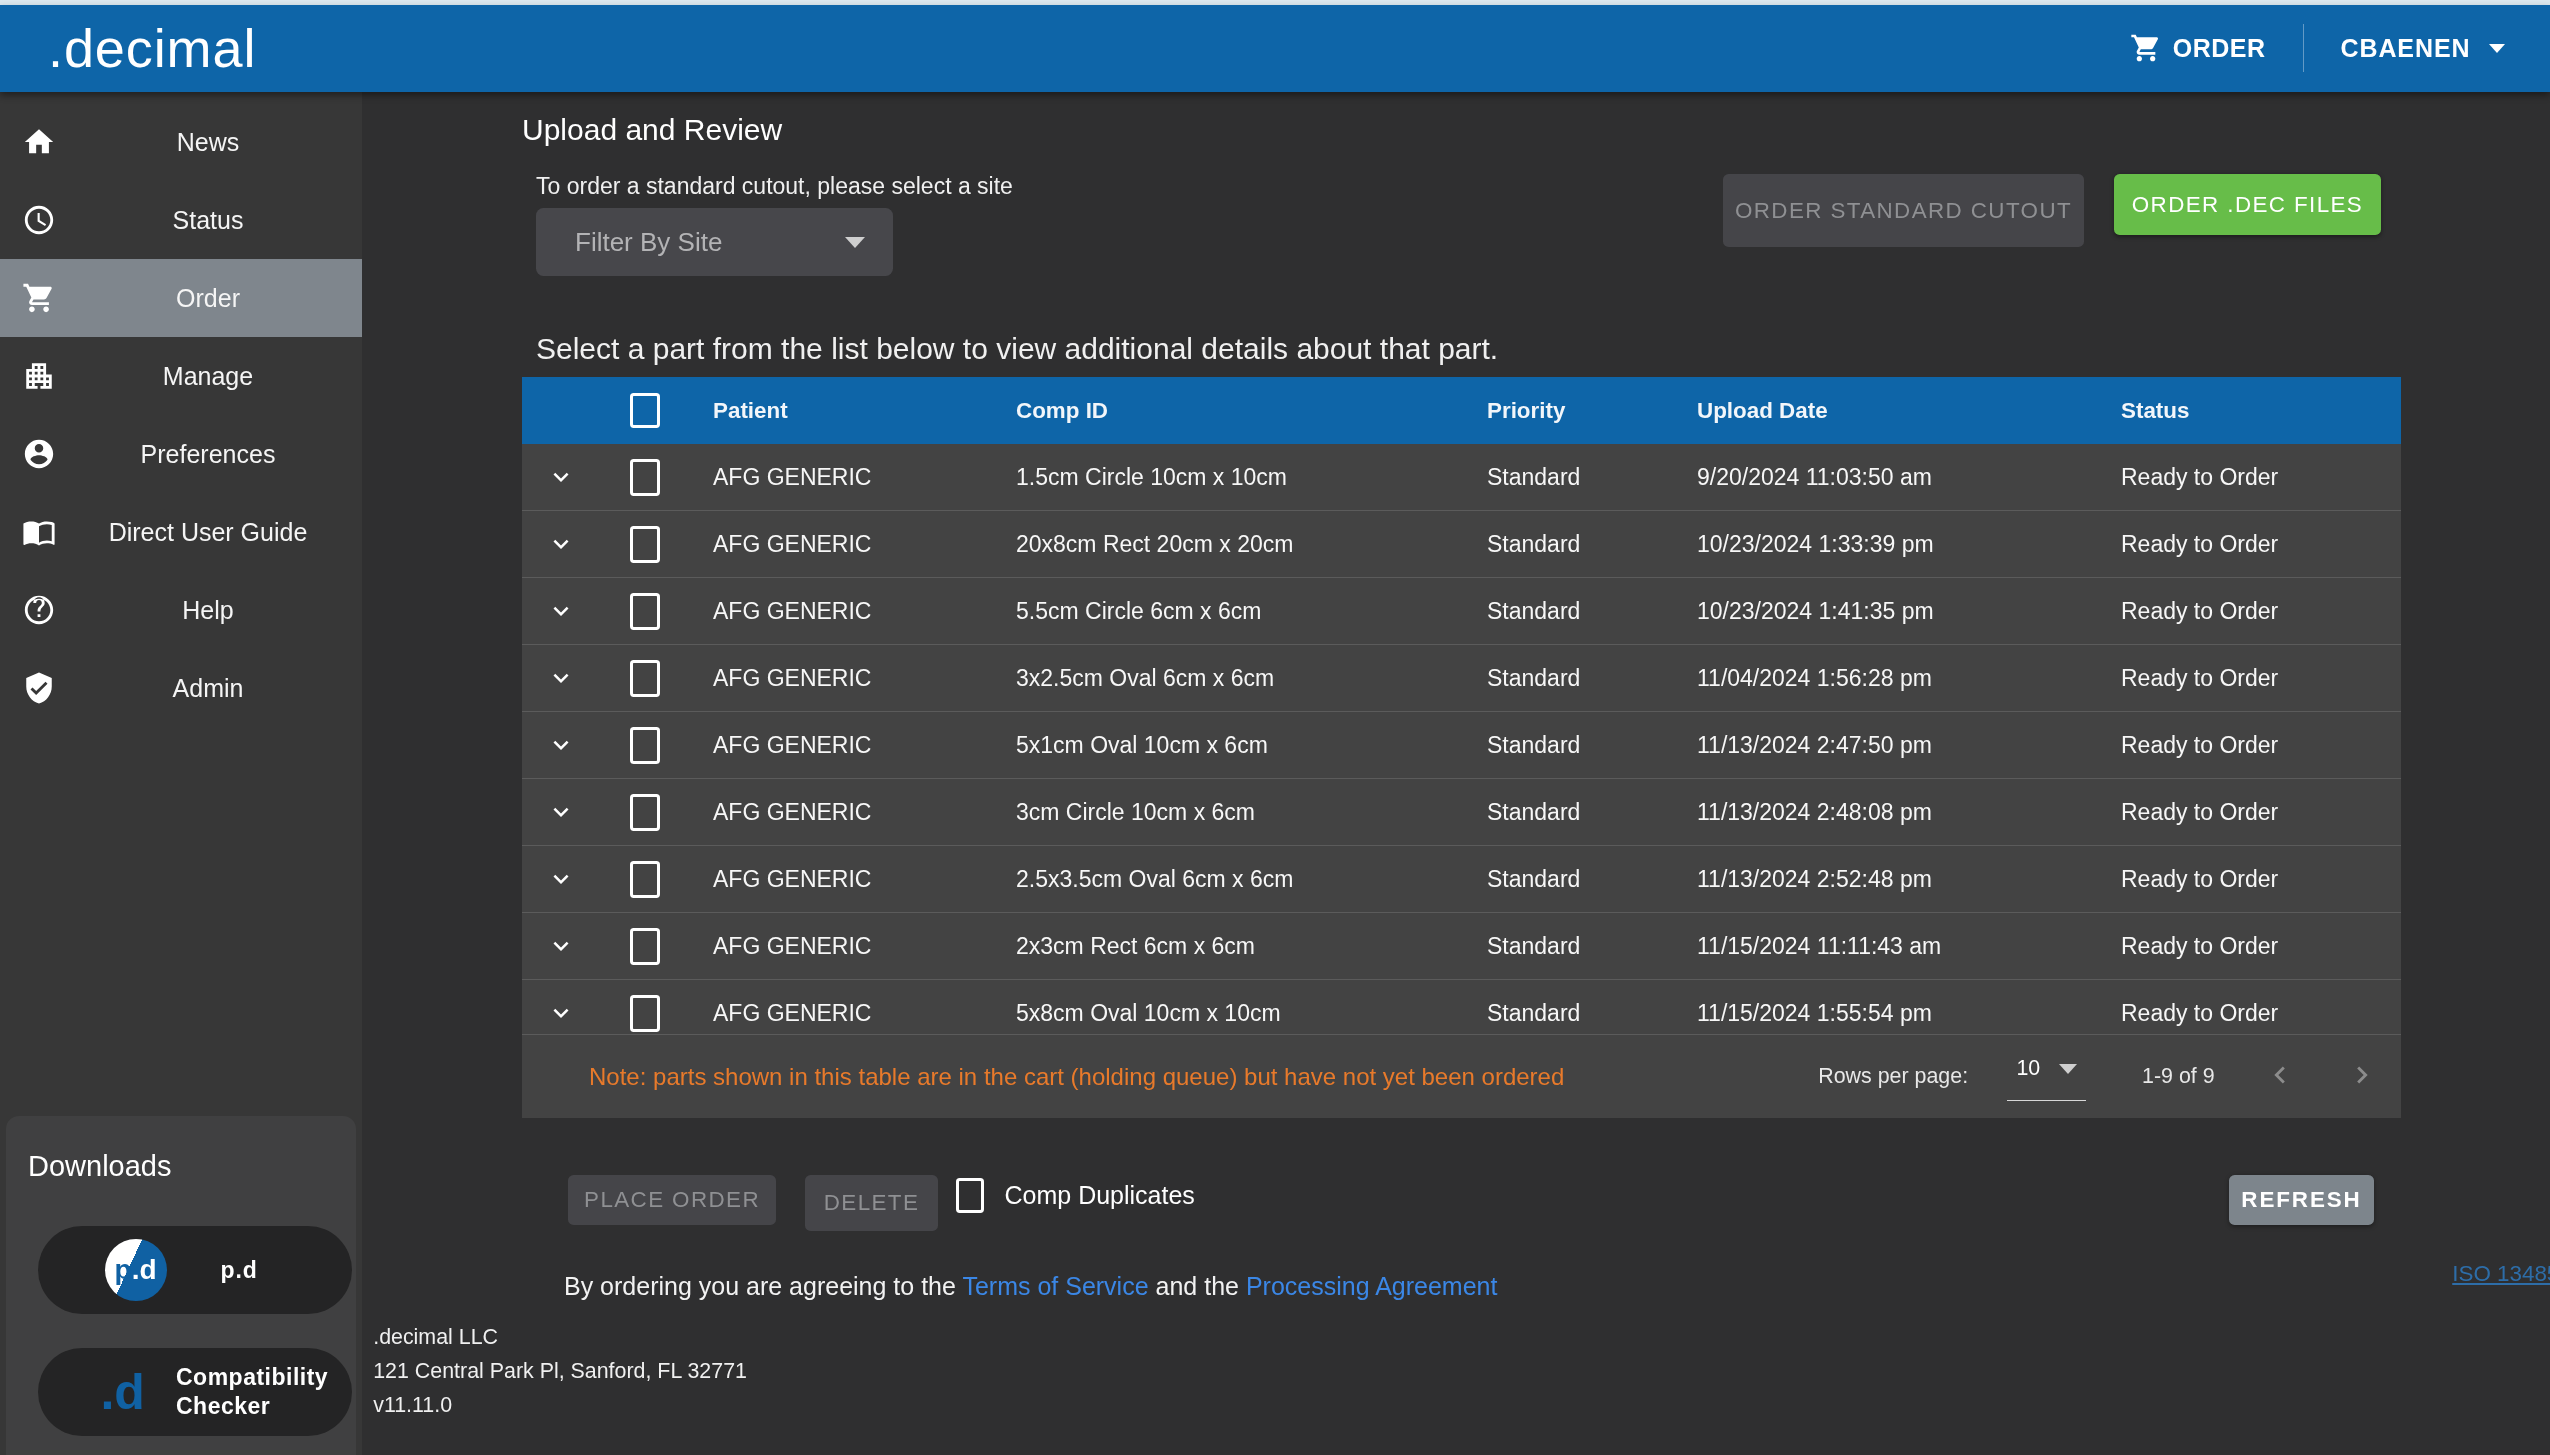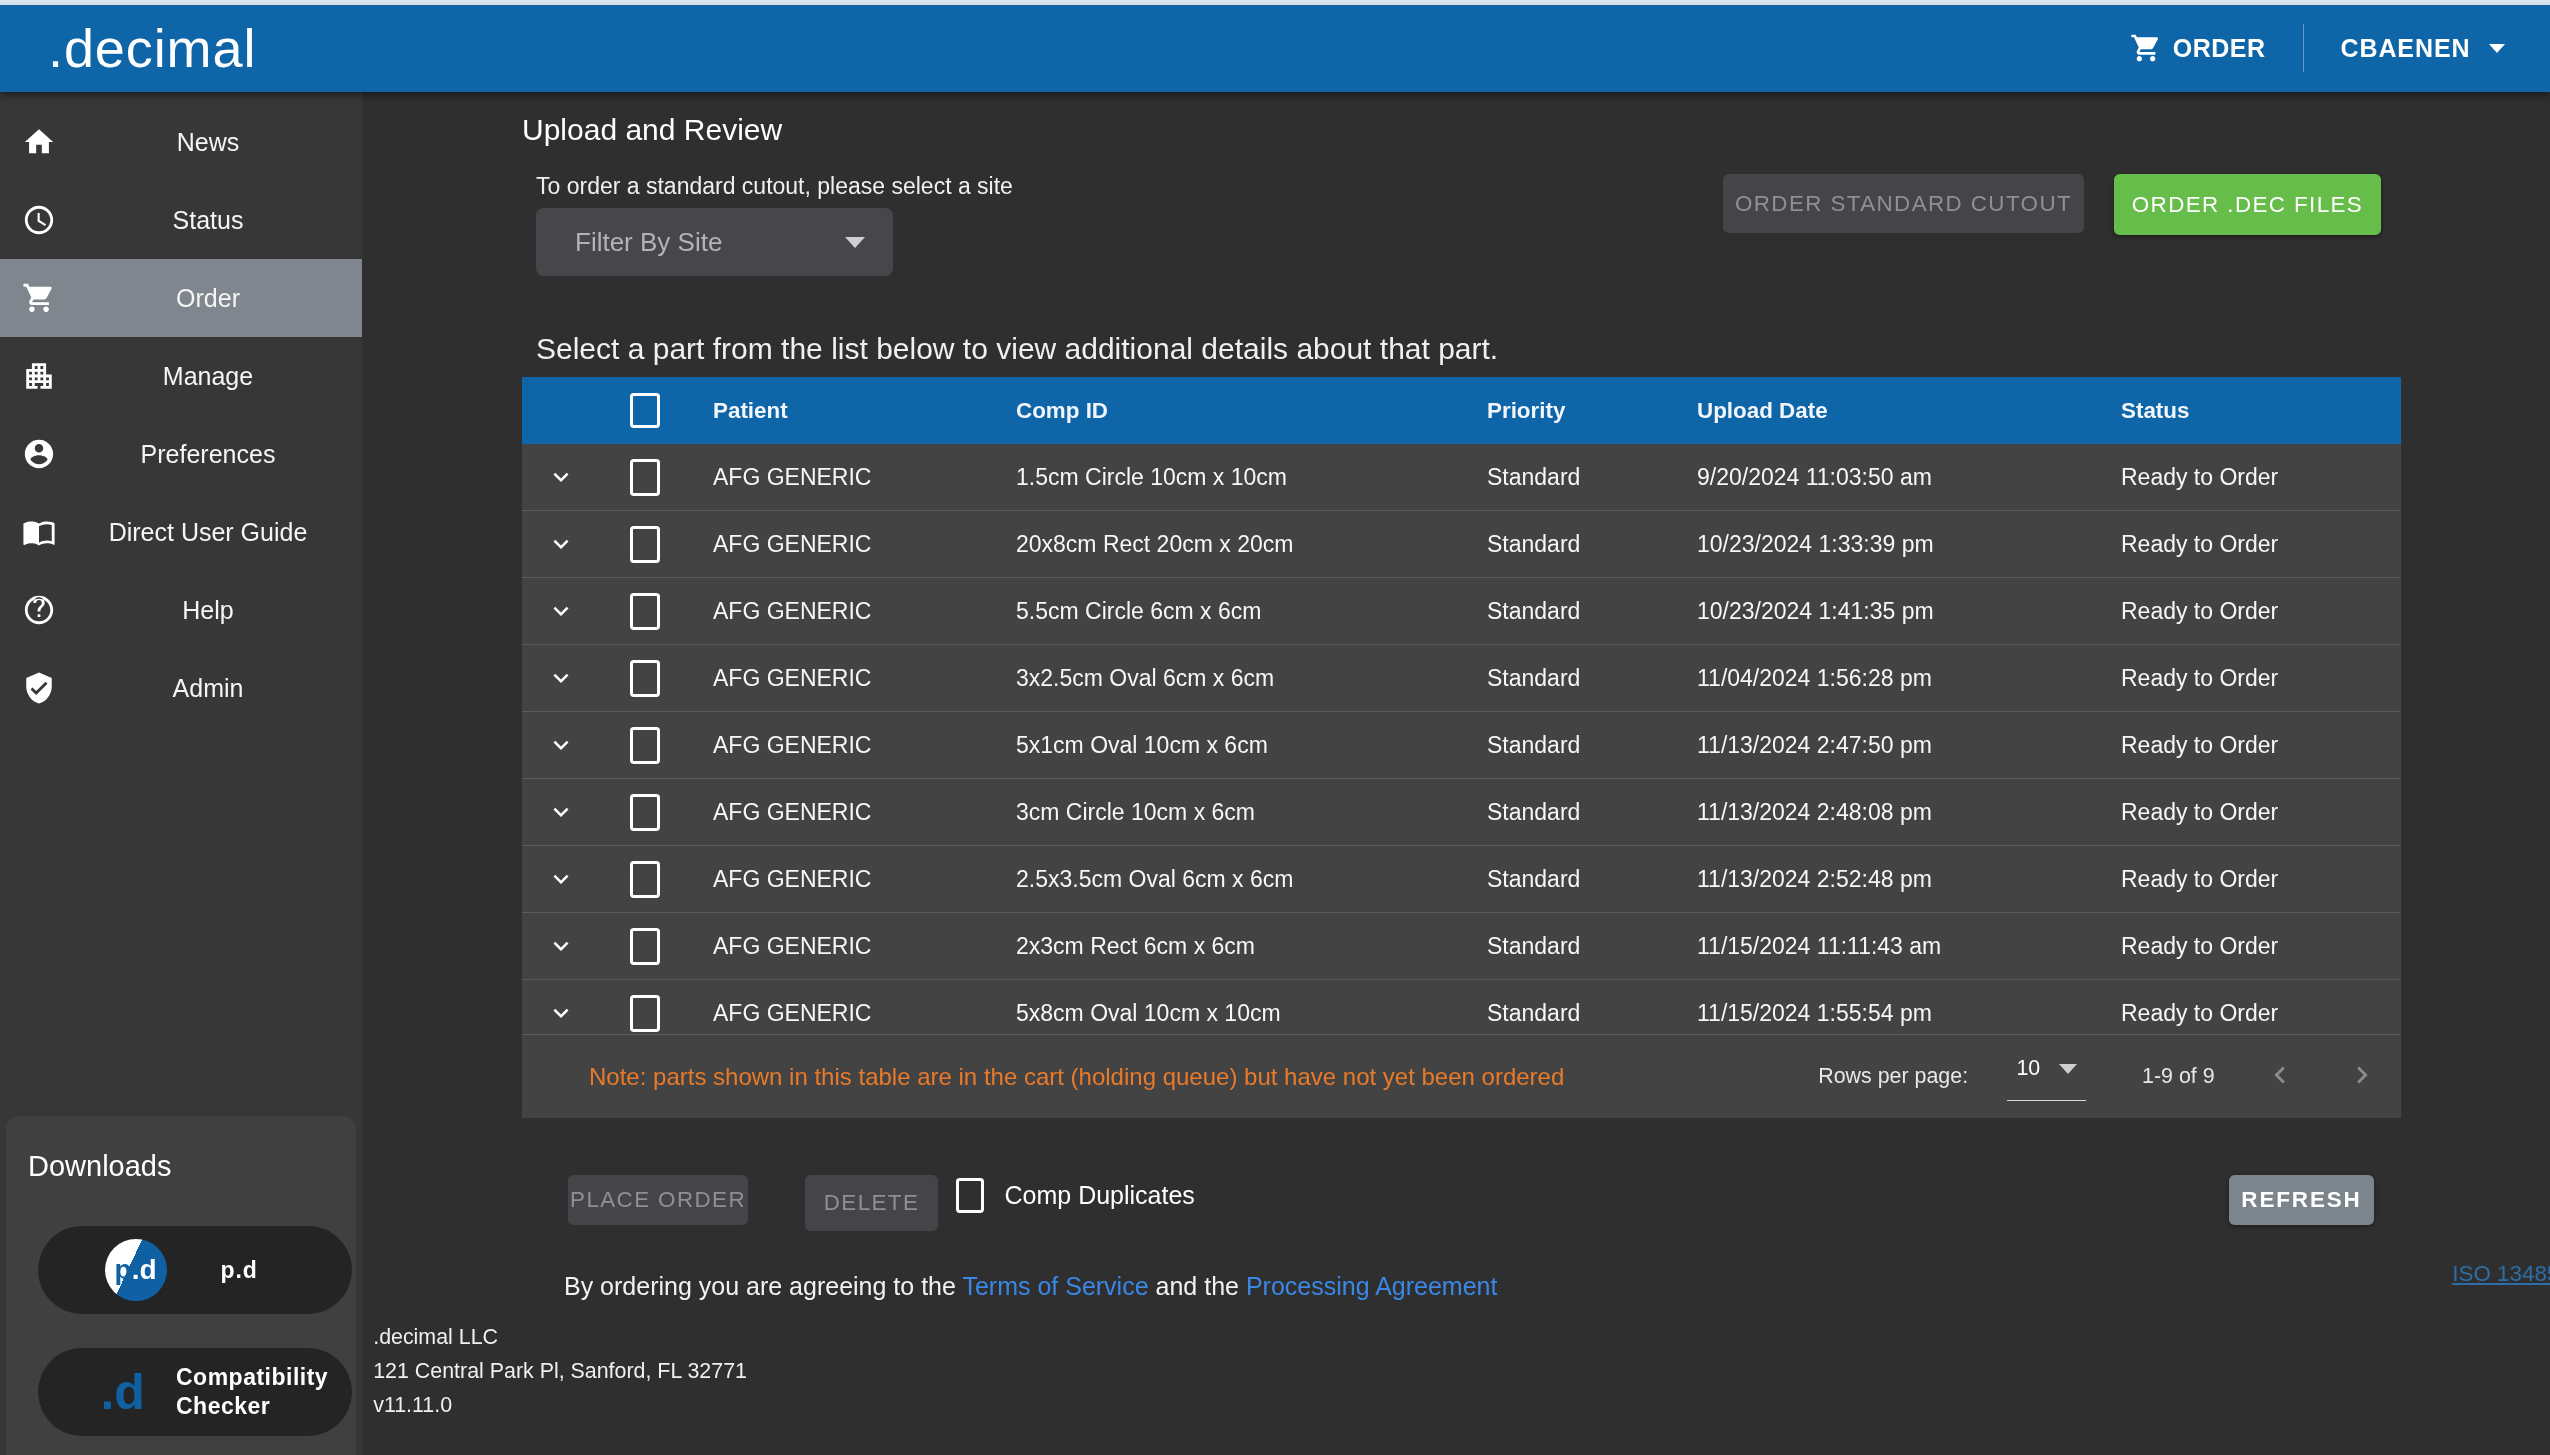--- a/index.html
+++ b/index.html
@@ -52,21 +52,21 @@
   .content { position:absolute; left:362px; top:91px; width:2189px; height:1364px; }
   .page-title { position:absolute; left:160px; top:22.4px; font-size:30px; color:#fff; }
   .site-prompt { position:absolute; left:174px; top:82px; font-size:23px; color:#f0f0f0; }
   .dropdown {
     position:absolute; left:174px; top:117px; width:357px; height:68px; background:#47474b;
     border-radius:7.5px; display:flex; align-items:center; cursor:pointer;padding-left:13px;
   }
   .dd-label { font-size:26px; color:#b3b3b5; margin-left:26px; }
   .dd-caret { margin-left:auto; margin-right:28px; width:0; height:0; border-left:10.3px solid transparent; border-right:10.3px solid transparent; border-top:11.2px solid #cfcfcf; }
   .btn { border:none; border-radius:5.6px; font-family:"Liberation Sans", sans-serif; font-size:22.4px; letter-spacing:1.4px; cursor:pointer; }
-  .btn-cutout { position:absolute; left:1361px; top:83px; width:361px; height:59px; background:#454549; color:#8f9093; }
+  .btn-cutout { position:absolute; left:1361px; top:83px; width:361px; height:73px; background:#454549; color:#8f9093; }
   .btn-dec { position:absolute; left:1752px; top:83px; width:267px; height:61px; background:#67bd49; color:#fff; box-shadow:0 1.9px 4.7px rgba(0,0,0,.4); }
   .hint { position:absolute; left:174px; top:241px; font-size:30px; color:#f0f0f0; }
   
   .table { position:absolute; left:160px; top:286px; width:1879px; }
   .thead { height:67px; background:#0e65a8; display:flex; align-items:center; }
   .thead .hcell { font-size:22.4px; font-weight:bold; color:#f2f6fa; }
   .tbody { height:590px; overflow:hidden; background:#434343; }
   .trow { height:67px; display:flex; align-items:center; background:#434343; border-bottom:0.9px solid #5b5b5b; }
   .cell { font-size:23px; color:#f7f7f7; }
   .c-exp { width:82px; flex:0 0 82px; display:flex; } 
@@ -83,21 +83,21 @@
   .note { font-size:24px; color:#e87a2b; margin-left:67px; }
   .pager { margin-left:auto; margin-right:22.4px; display:flex; align-items:center; }
   .rpp-label { font-size:21.4px; color:#e8e8e8; }
   .rpp-select { display:inline-flex; align-items:center; gap:18.6px; margin-left:39px; border-bottom:0.9px solid #d8d8d8; padding:3.7px 9.3px 18.6px 9.3px; cursor:pointer; }
   .rpp-value { font-size:21.4px; color:#fff; }
   .rpp-caret { width:0; height:0; border-left:9.3px solid transparent; border-right:9.3px solid transparent; border-top:10.3px solid #cfcfcf; }
   .range { font-size:21.4px; color:#e8e8e8; margin-left:56px; }
   .pg-btn { margin-left:48px; cursor:default; }
   .pg-btn svg { width:34px; height:34px; fill:#8c8c8c; }
   
-  .btn-place { position:absolute; left:206px; top:1084px; width:180px; height:50px; background:#454549; color:#8f9093; }
+  .btn-place { position:absolute; left:206px; top:1084px; width:208px; height:50px; background:#454549; color:#8f9093; }
   .btn-delete { position:absolute; left:443px; top:1084px; width:133px; height:56px; background:#454549; color:#8f9093; }
   .dup-wrap { position:absolute; left:594px; top:1087px; display:flex; align-items:center; gap:20.5px; }
   .dup-box { width:28px; height:35px; border:3.7px solid #fff; border-radius:3.7px; cursor:pointer; background:transparent; }
   .dup-label { font-size:25px; color:#fff; }
   .btn-refresh { position:absolute; left:1867px; top:1084px; width:145px; height:50px; background:#7d858c; color:#fff; font-weight:bold; letter-spacing:1.9px; box-shadow:0 1.9px 4.7px rgba(0,0,0,.35); }
   .terms { position:absolute; left:202px; top:1181px; font-size:25px; color:#f2f2f2; }
   .link { color:#3b87e6; cursor:pointer; }
   .footer-info { position:absolute; left:11.2px; top:1229px; font-size:21.4px; color:#f0f0f0; line-height:34px; }
   .iso-link { position:absolute; right:-9.3px; top:1261px; font-size:22.4px; color:#2d6da8; text-decoration:underline; cursor:pointer; white-space:nowrap; }
 </style>

